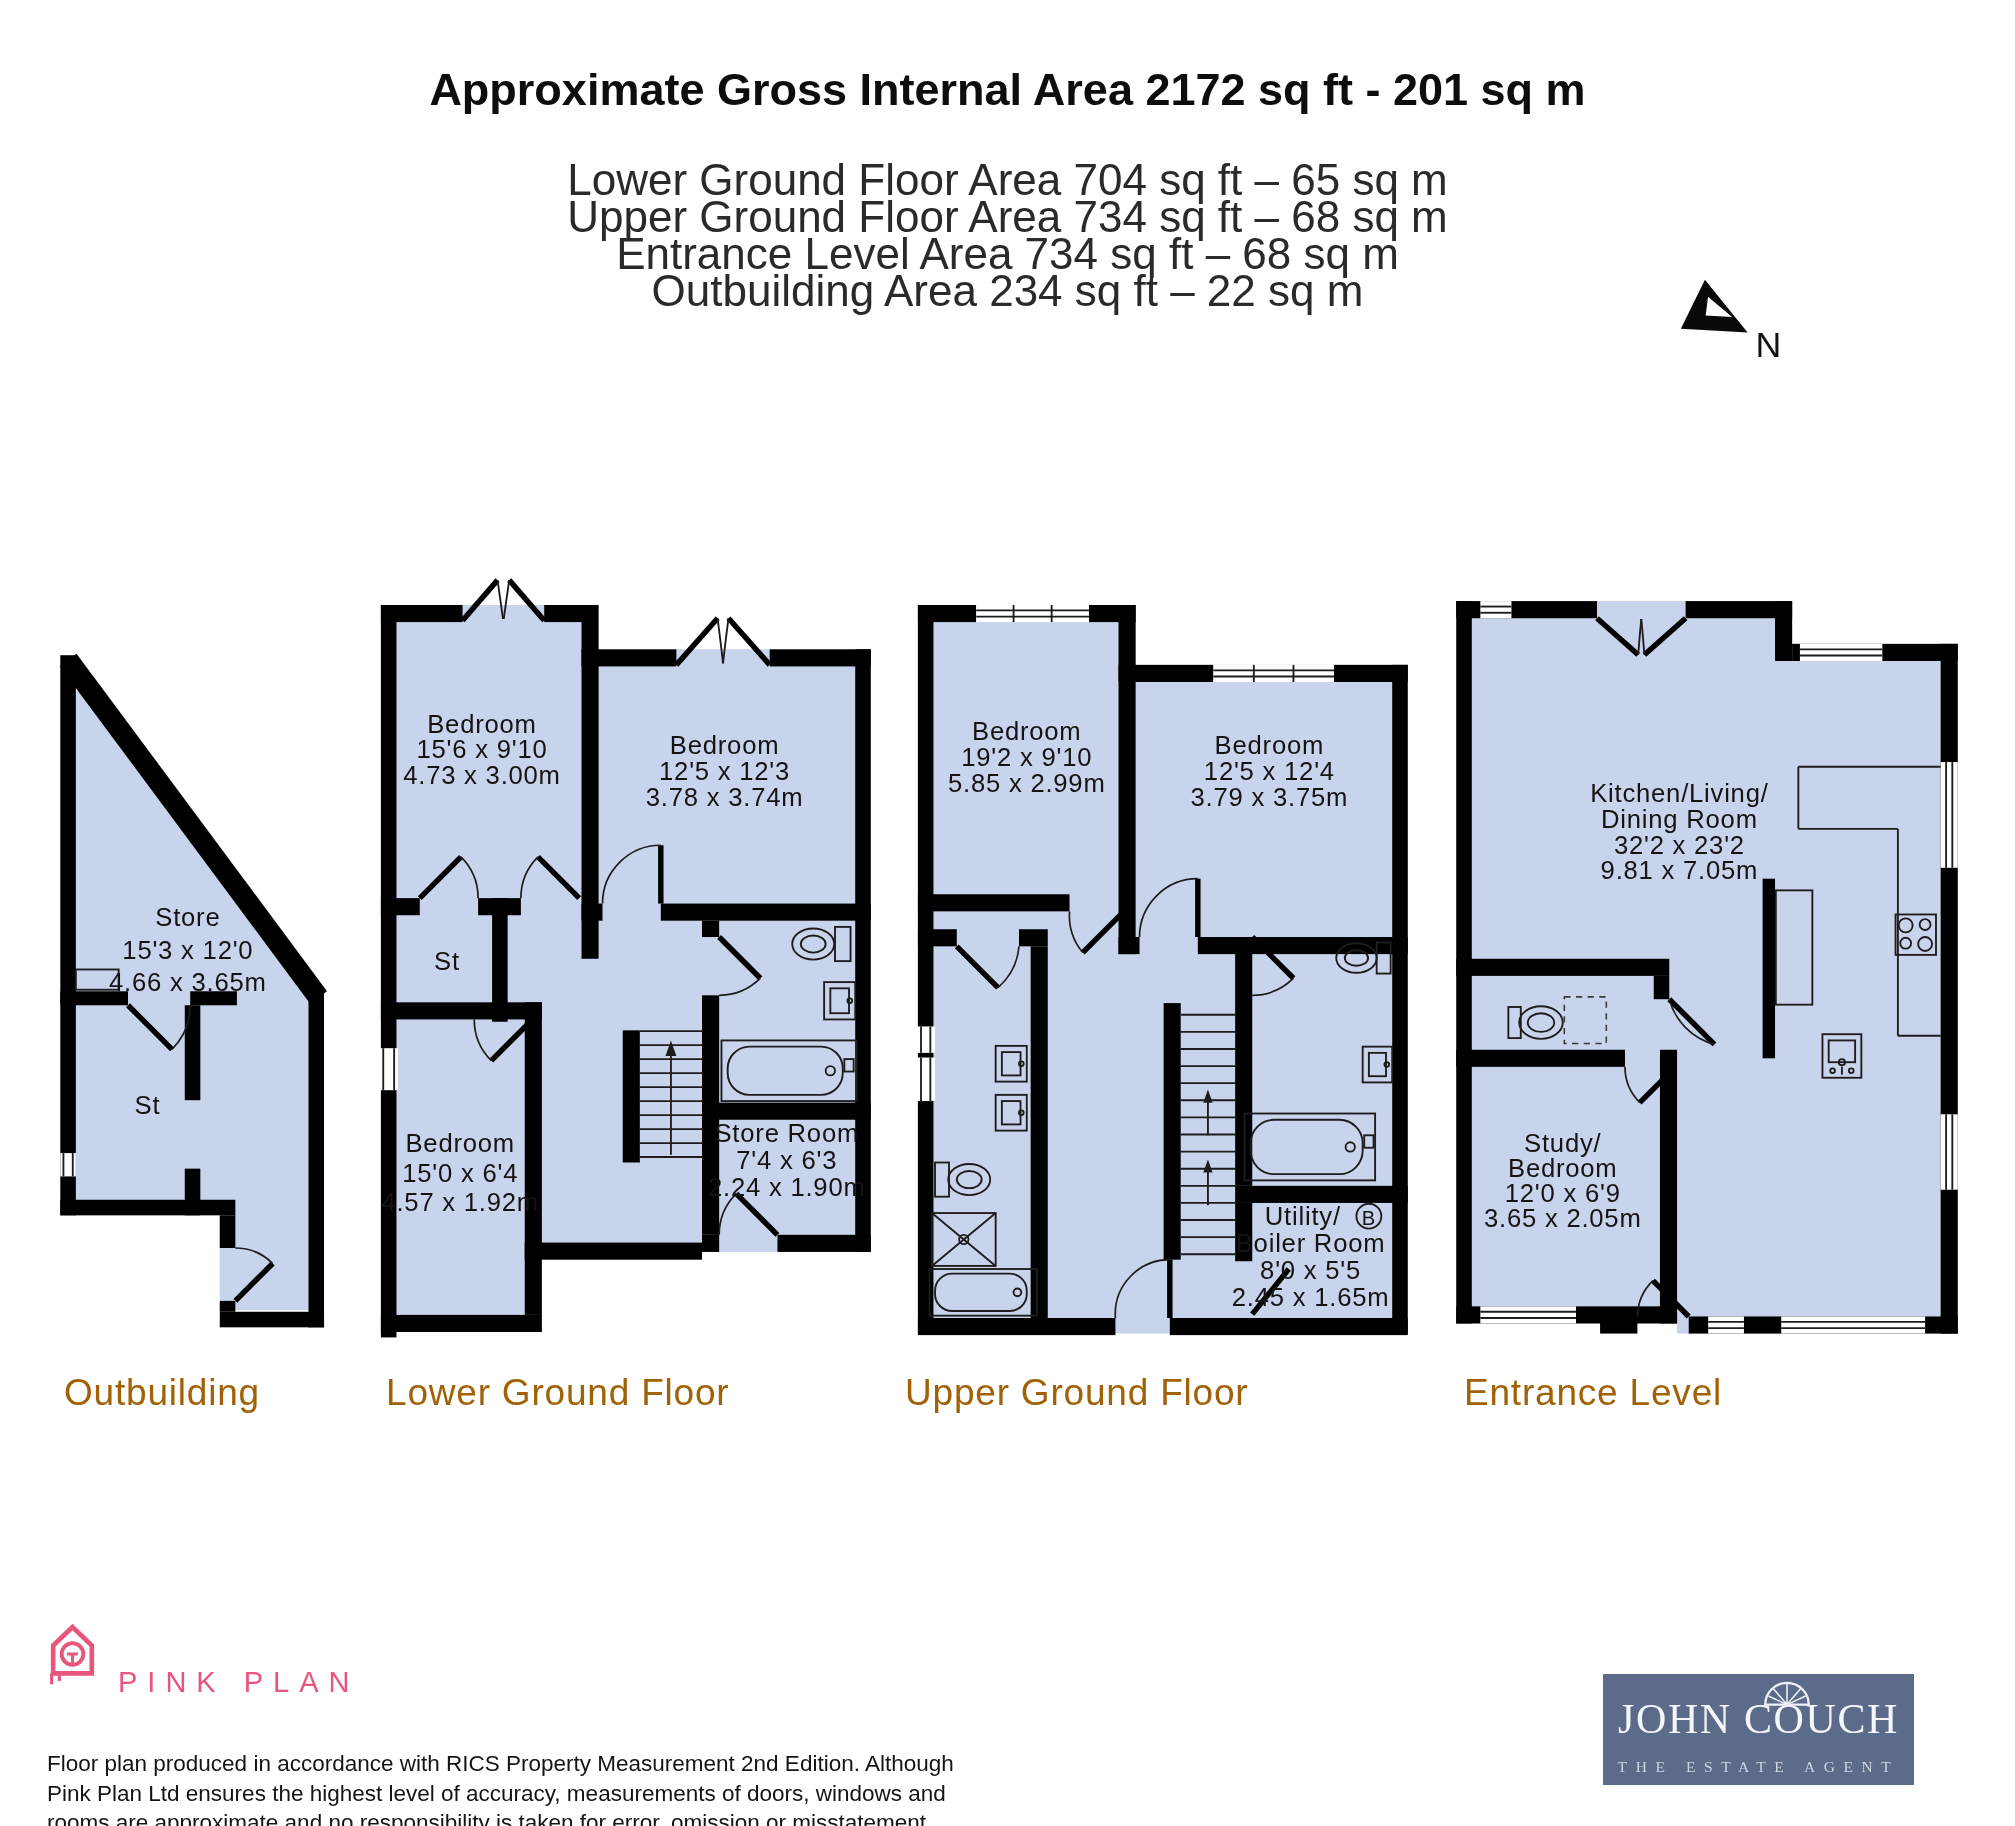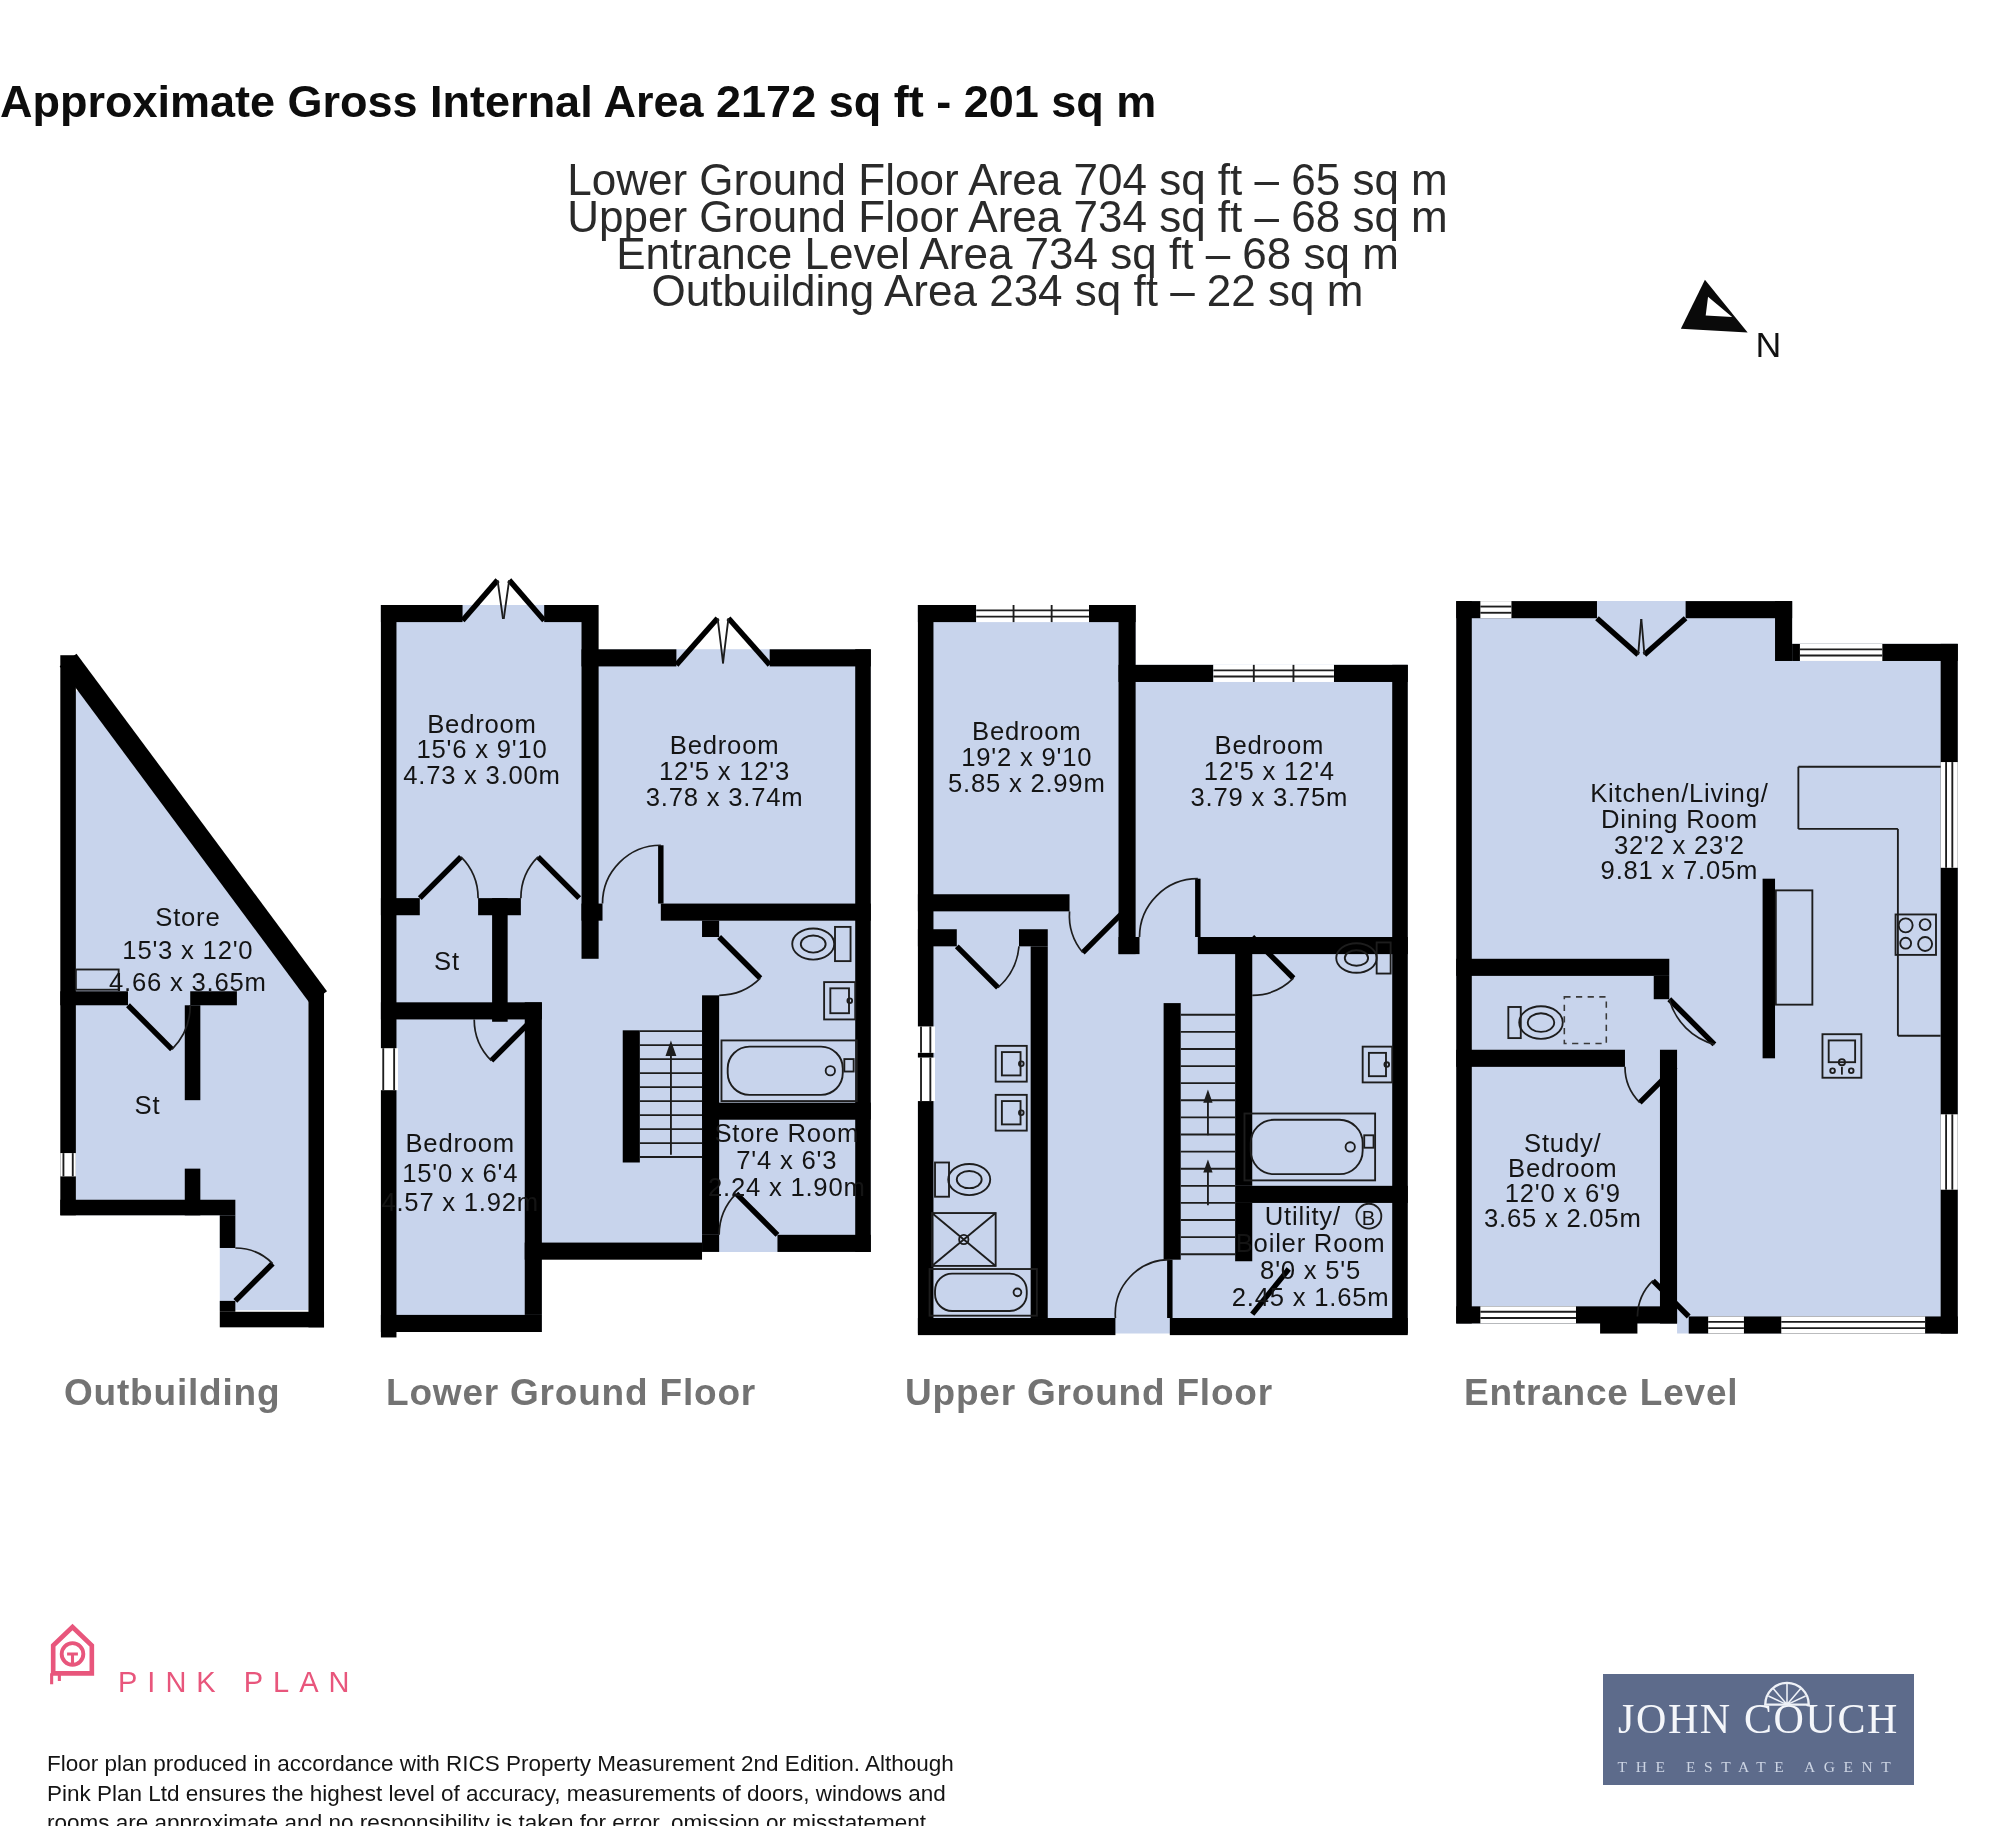--- a/index.html
+++ b/index.html
@@ -3,42 +3,42 @@
 <meta charset="utf-8">
 <style>
   html,body{margin:0;padding:0;}
   body{
     width:2015px;height:1827px;position:relative;background:#ffffff;
     font-family:"Liberation Sans",sans-serif;color:#111;
   }
   .abs{position:absolute;}
   
   #title-bold{
-    top:68px;left:0;width:2015px;
-    font-size:45px;font-weight:bold;line-height:44px;color:#0d0d0d;margin-top:12px;
+    top:68px;left:0;width:2015px;text-align:center;
+    font-size:45px;font-weight:bold;line-height:44px;color:#0d0d0d;
   }
   #title-areas{
     top:161px;left:0;width:2015px;text-align:center;
     font-size:44px;font-weight:400;line-height:37px;color:#2a2a2a;
   }
   
   svg{overflow:visible;}
   svg.plan{position:absolute;}
   .room{fill:#c8d4ec;}
   .wall{fill:#000;}
   .wl{stroke:#000;fill:none;}
   .thin{fill:none;stroke:#1d1d1d;stroke-width:2.4;}
   .arc{fill:none;stroke:#1d1d1d;stroke-width:2.2;}
   .leaf{stroke:#000;stroke-width:7;fill:none;}
   .win{fill:#fff;}
   .dash{fill:none;stroke:#3a3a3a;stroke-width:2;stroke-dasharray:8 7;}
   .rlabel{font-family:"Liberation Sans",sans-serif;font-size:33px;fill:#141414;
           text-anchor:middle;letter-spacing:1px;}
   .floor-label{
-    position:absolute;font-size:37px;color:#737373;letter-spacing:0.8px;white-space:nowrap;font-weight:bold;
+    position:absolute;font-size:37px;color:#a16207;letter-spacing:0.8px;white-space:nowrap;
   }
   
   #pinkplan-name{
     position:absolute;left:118px;top:1650px;font-size:29px;font-weight:500;
     letter-spacing:10px;color:#e8567c;margin-top:16px;
   }
   #disclaimer{
     position:absolute;left:47px;top:1749px;width:913px;
     font-size:22.5px;line-height:29.5px;color:#141414;
   }

